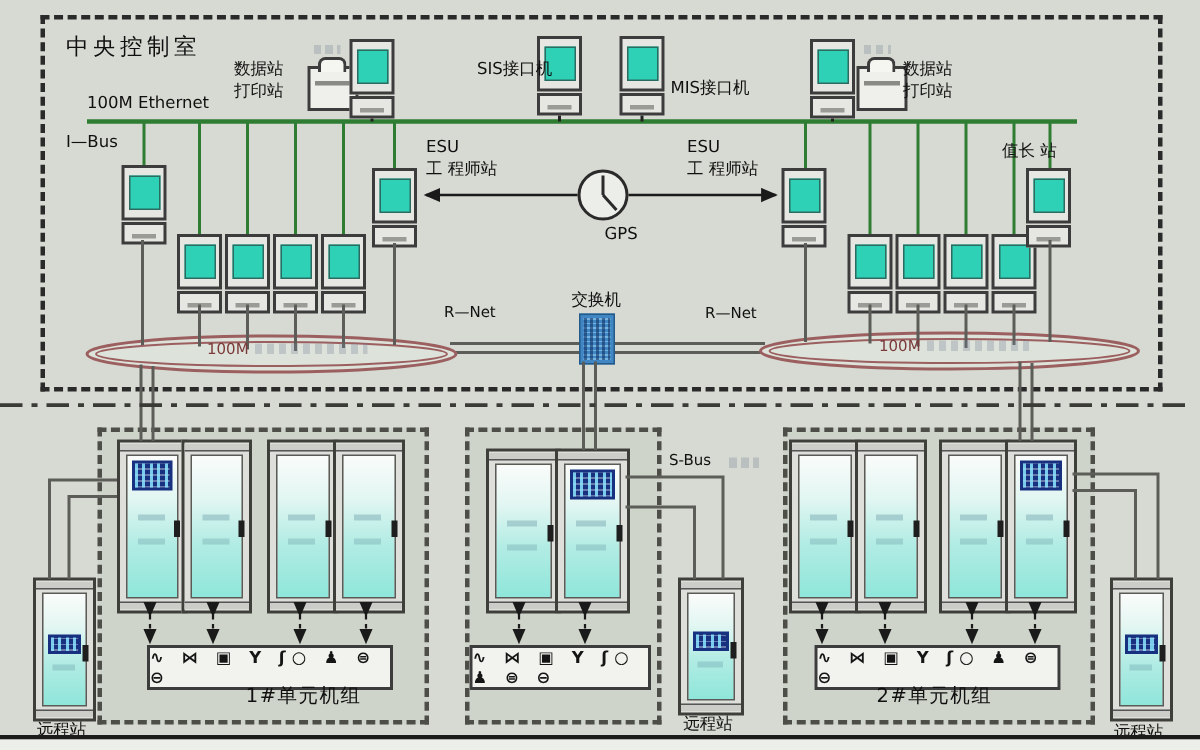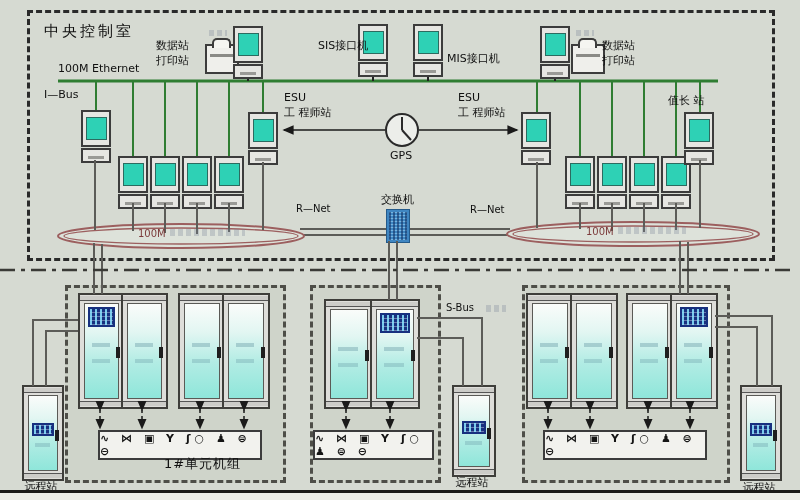--- a/index.html
+++ b/index.html
@@ -365,34 +365,35 @@
   <div class="t" style="left:286px;top:38px;margin-left:32px;">SIS接口机</div>
   <div class="t" style="left:447px;top:51px;">MIS接口机</div>
   <div class="t" style="left:602px;top:38px;">数据站</div>
   <div class="t" style="left:602px;top:53px;">打印站</div>
   <div class="t" style="left:668px;top:93px;">值长 站</div>
 
   <div class="t" style="left:284px;top:91px;">ESU</div>
   <div class="t" style="left:284px;top:105px;">工 程师站</div>
   <div class="t" style="left:458px;top:91px;">ESU</div>
   <div class="t" style="left:458px;top:105px;">工 程师站</div>
-  <div class="t" style="left:390px;top:149px;">GPS</div>
+  <div class="t" style="left:403px;top:149px;">GPS</div>
 
   <div class="t" style="left:381px;top:192px;">交换机</div>
   <div class="t sm" style="left:296px;top:203px;">R—Net</div>
   <div class="t sm" style="left:470px;top:204px;">R—Net</div>
   <div class="t ring" style="left:138px;top:228px;">100M</div>
   <div class="t ring" style="left:586px;top:226px;">100M</div>
   <div class="smudge" style="left:170px;top:229px;width:75px;"></div>
   <div class="smudge" style="left:618px;top:227px;width:68px;"></div>
 
   <div class="t sm" style="left:446px;top:302px;">S-Bus</div>
   <div class="smudge" style="left:486px;top:305px;width:20px;"></div>
 
   <div class="t grplbl" style="left:65px;top:455px;width:215px;margin-left:30px;">1#单元机组</div>
+  <div class="t grplbl" style="left:522px;top:455px;width:202px;">2#单元机组</div>
 
   <div class="t" style="left:8px;top:479px;width:66px;text-align:center;">远程站</div>
   <div class="t" style="left:439px;top:475px;width:66px;text-align:center;">远程站</div>
   <div class="t" style="left:726px;top:480px;width:66px;text-align:center;">远程站</div>
 
   <div class="botline"></div>
   <div class="botpad"></div>
 </div>
 
 </body></html>

